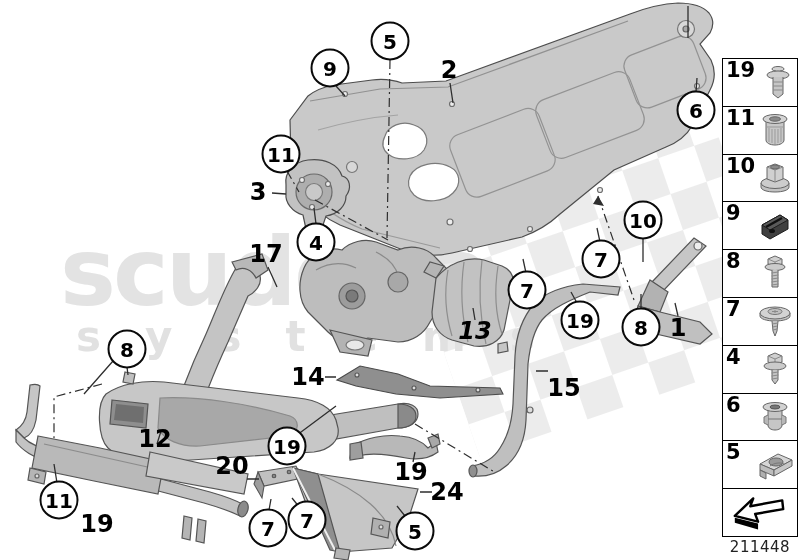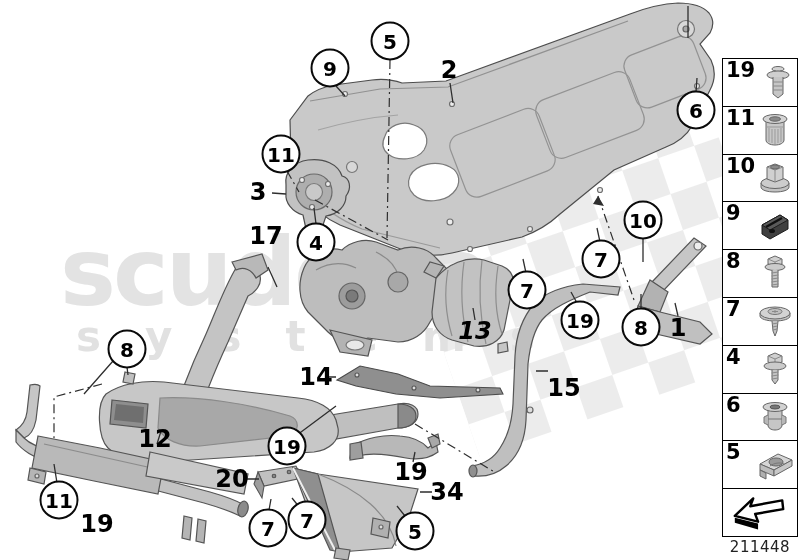--- a/index.html
+++ b/index.html
@@ -224,29 +224,29 @@
       <div class="callout circle" style="left: 580px; top: 320px;">19</div>
       <div class="callout circle" style="left: 641px; top: 327px;">8</div>
       <div class="callout circle" style="left: 127px; top: 349px;">8</div>
       <div class="callout circle" style="left: 287px; top: 446px;">19</div>
       <div class="callout circle" style="left: 59px; top: 500px;">11</div>
       <div class="callout circle" style="left: 268px; top: 528px;">7</div>
       <div class="callout circle" style="left: 307px; top: 520px;">7</div>
       <div class="callout circle" style="left: 415px; top: 531px;">5</div>
       <div class="callout plain" style="left: 449px; top: 70px;">2</div>
       <div class="callout plain" style="left: 258px; top: 192px;">3</div>
-      <div class="callout plain" style="left: 266px; top: 236px;">17</div>
+      <div class="callout plain" style="left: 266px; top: 254px;">17</div>
       <div class="callout plain" style="left: 475px; top: 331px; font-style: italic;">13</div>
-      <div class="callout plain" style="left: 308px; top: 377px; margin-left: 8px;">14</div>
+      <div class="callout plain" style="left: 308px; top: 377px;">14</div>
       <div class="callout plain" style="left: 564px; top: 388px;">15</div>
       <div class="callout plain" style="left: 155px; top: 439px;">12</div>
       <div class="callout plain" style="left: 678px; top: 328px;">1</div>
       <div class="callout plain" style="left: 411px; top: 472px;">19</div>
-      <div class="callout plain" style="left: 232px; top: 479px; text-align: right;">20</div>
-      <div class="callout plain" style="left: 447px; top: 492px;">34</div>
+      <div class="callout plain" style="left: 232px; top: 466px; text-align: right;">20</div>
+      <div class="callout plain" style="left: 447px; top: 492px;">24</div>
       <div class="callout plain" style="left: 97px; top: 524px;">19</div>
     </div>
 
   <div class="sidebar" id="sidebar">
       <div class="cell">
         <span class="cell-num">19</span>
         <span class="cell-icon"><svg viewBox="0 0 44 44">
             <ellipse cx="26" cy="9" rx="6" ry="2.5" fill="#d2d2d2" stroke="#666"></ellipse>
             <path d="M23,10 L23,13 L29,13 L29,10" fill="#c0c0c0" stroke="#666"></path>
             <ellipse cx="26" cy="15" rx="11" ry="4" fill="#cfcfcf" stroke="#666"></ellipse>

